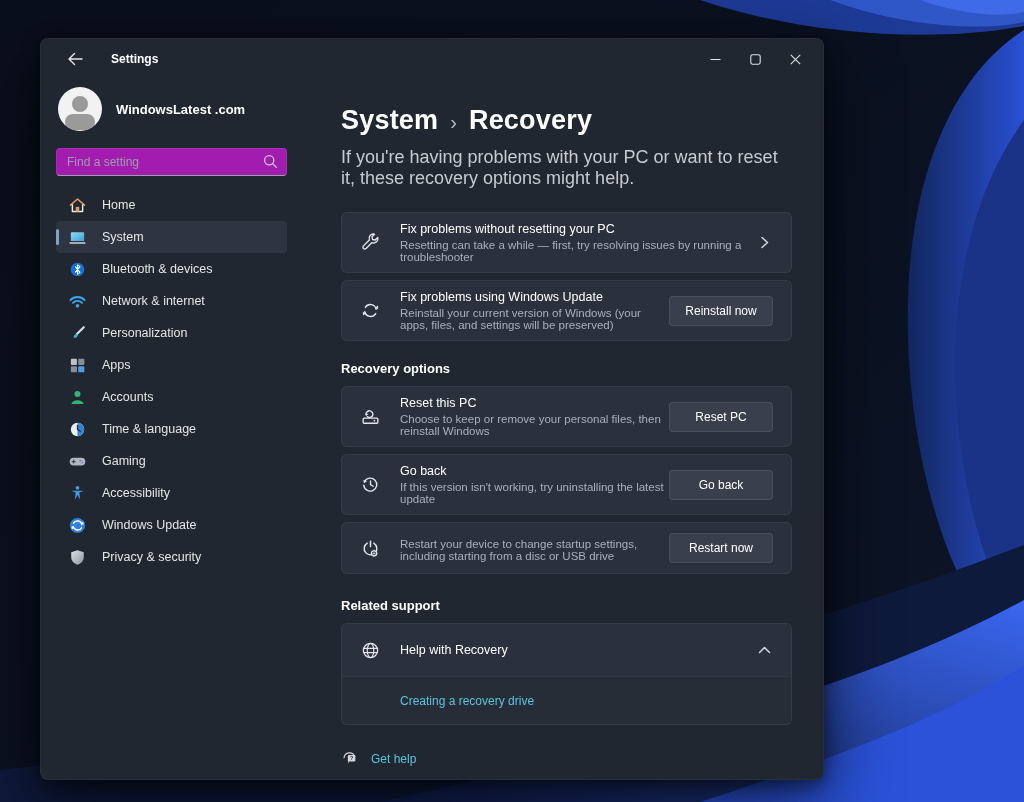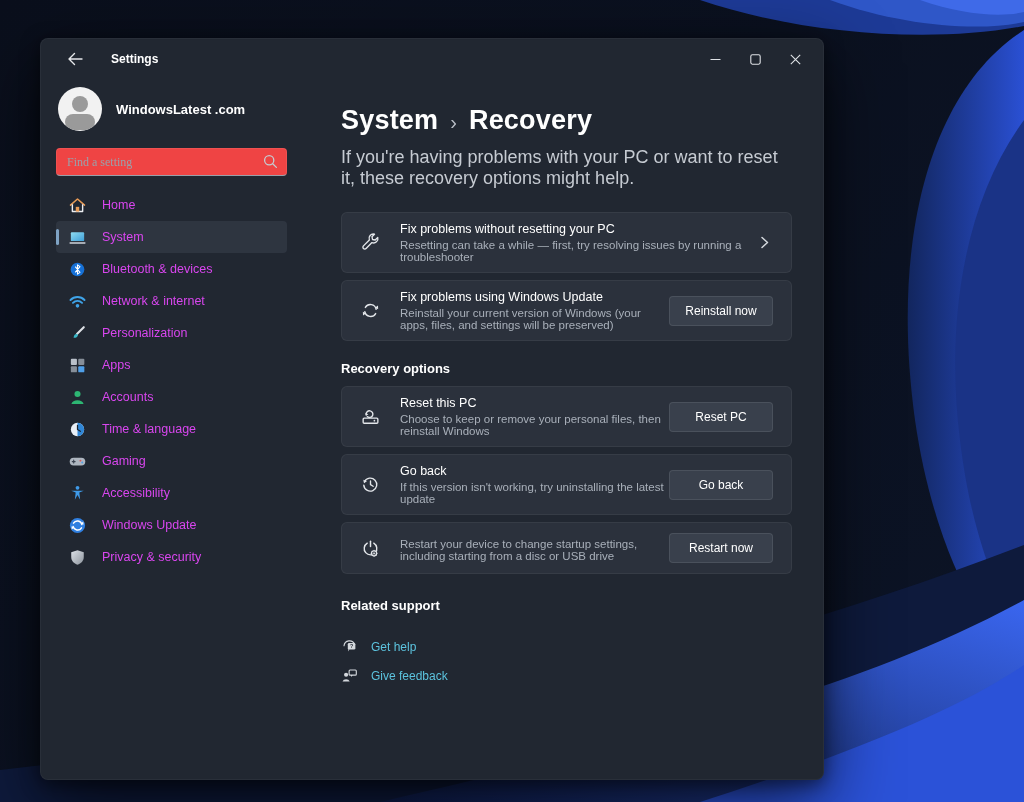--- a/index.html
+++ b/index.html
@@ -27,30 +27,30 @@
   
   .sidebar { position:absolute; left:0; top:40px; width:260px; bottom:0; padding:4px 14px 0 15px; }
   .account-row { display:flex; align-items:center; gap:14px; margin:4px 0 0 2px; }
   .avatar { width:44px; height:44px; border-radius:50%; background:#f2f2f2; position:relative; overflow:hidden; flex:0 0 auto; }
   .avatar .head { position:absolute; left:14px; top:9px; width:16px; height:16px; border-radius:50%; background:#9a9a9a; }
   .avatar .body { position:absolute; left:7px; top:27px; width:30px; height:16px; border-radius:8px; background:#9a9a9a; }
   .account-name { font-size:13px; font-weight:700; color:#fff; }
 
   .searchbox { margin-top:17px; position:relative; }
   .searchbox input {
-    width:100%; height:28px; background:#ef4444; border:1px solid rgba(255,255,255,.07);
+    width:100%; height:28px; background:#a21caf; border:1px solid rgba(255,255,255,.07);
     border-bottom:1px solid #99a0aa; border-radius:4px; color:#e8e8e8; font-size:12px;
-    padding:0 30px 0 10px; outline:none; font-family:Liberation Serif, serif;
+    padding:0 30px 0 10px; outline:none; font-family:Liberation Sans, sans-serif;
   }
   .searchbox input::placeholder { color:#9aa1ab; }
   .search-icon { position:absolute; right:9px; top:6px; }
 
   .nav { margin-top:13px; }
   .nav-item { position:relative; display:flex; align-items:center; gap:15px; height:32px; padding-left:12px; border-radius:4px; cursor:pointer; }
-  .nav-item .label { font-size:12.5px; color:#d946ef; }
+  .nav-item .label { font-size:12.5px; color:#e5e5e5; }
   .nav-item.selected { background:#2e3540; }
   .nav-item.selected::before {
     content:""; position:absolute; left:0; top:8px; width:3px; height:16px; border-radius:2px; background:#7fa3c4;
   }
   .nav-icon { width:19px; height:19px; flex:0 0 auto; display:flex; }
 
   
   .content { position:absolute; left:260px; top:40px; right:0; bottom:0; padding:26px 31px 0 40px; }
   .breadcrumb { display:flex; align-items:baseline; gap:12px; }
   .crumb { font-size:27px; font-weight:700; color:#fff; letter-spacing:.2px; }
@@ -400,20 +400,42 @@
         </span>
         <span class="card-text">
           <div class="card-desc">Restart your device to change startup settings, including starting from a disc or USB drive</div>
         </span>
         <button class="card-btn">Restart now</button>
       </div>
     </div>
 
     <div class="section-heading" style="margin-top:24px;">Related support</div>
 
+    <div class="card expander">
+      <div class="expander-head">
+        <span class="card-icon">
+          <svg width="21" height="21" viewBox="0 0 20 20">
+            <circle cx="10" cy="10" r="6.8" stroke="#e3e6ea" stroke-width="1.2" fill="none"></circle>
+            <ellipse cx="10" cy="10" rx="3.1" ry="6.8" stroke="#e3e6ea" stroke-width="1.1" fill="none"></ellipse>
+            <path d="M3.5 8h13 M3.5 12h13" stroke="#e3e6ea" stroke-width="1.1" fill="none"></path>
+          </svg>
+        </span>
+        <span class="card-text">
+          <div class="card-title">Help with Recovery</div>
+        </span>
+        <span class="chev">
+          <svg width="13" height="13" viewBox="0 0 13 13">
+              <path d="M1.5 8.5 6.5 3.5 11.5 8.5" stroke="#d4d8dd" stroke-width="1.5" fill="none" stroke-linecap="round" stroke-linejoin="round"></path>
+            </svg>
+        </span>
+      </div>
+      <div class="expander-body">
+        <span class="support-link">Creating a recovery drive</span>
+      </div>
+    </div>
 
     <div class="footer-links">
       <div class="footer-row">
         <span class="f-icon">
           <svg width="17" height="17" viewBox="0 0 18 18">
             <path d="M3.2 8.2a5.8 5.8 0 0 1 11.2-1.4" stroke="#d4d8dd" stroke-width="1.2" fill="none" stroke-linecap="round"></path>
             <rect x="7.2" y="5.2" width="8" height="7" rx="1.4" fill="#d4d8dd"></rect>
             <path d="M9 12l-1.4 2.2V12" fill="#d4d8dd"></path>
             <text x="11.2" y="10.6" font-size="5.6" font-family="Liberation Sans, sans-serif" fill="#272d37" text-anchor="middle" font-weight="bold">?</text>
           </svg>

